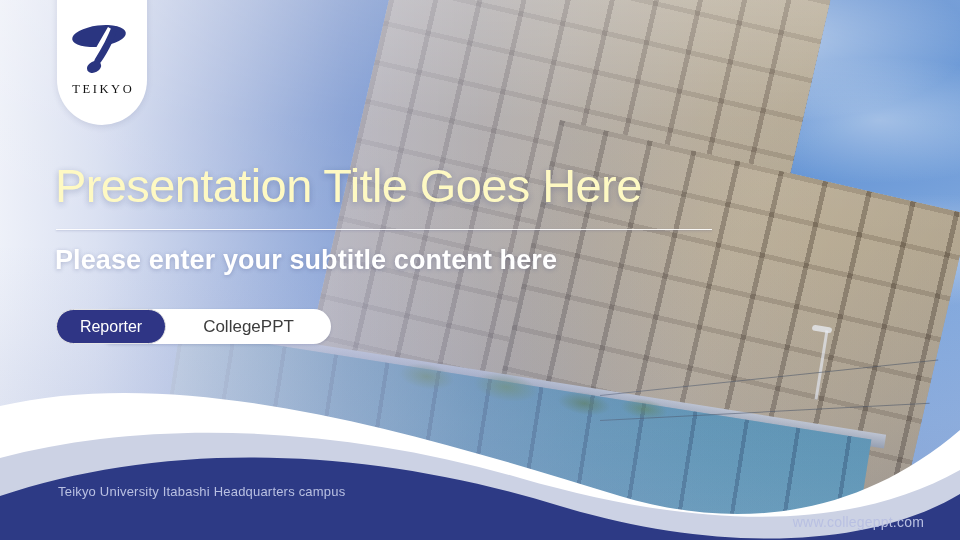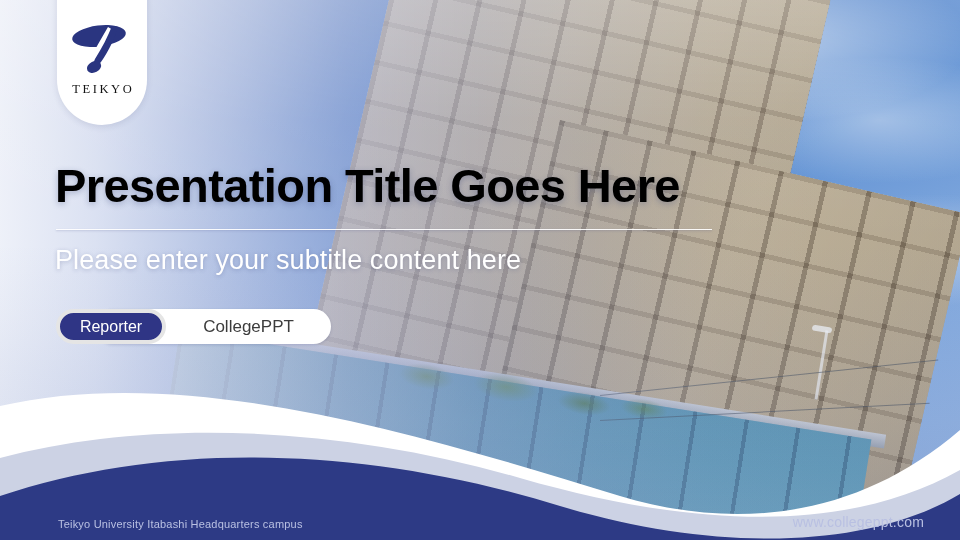--- a/index.html
+++ b/index.html
@@ -216,41 +216,41 @@
     color: #121212;
     text-indent: 2.6px;
   }
 
   
   .title {
     position: absolute;
     left: 55px;
     top: 158px;
     font-size: 47px;
-    font-weight: bold;
-    color: #000000;
+    font-weight: normal;
+    color: #fef9c3;
     letter-spacing: -0.6px;
     text-shadow: 0 2px 6px rgba(40,52,110,.30);
     white-space: nowrap;
   }
   .divider {
     position: absolute;
     left: 56px;
     top: 229px;
     width: 656px;
     height: 1px;
     background: rgba(255,255,255,.92);
     box-shadow: 0 1px 2px rgba(60,72,130,.25);
   }
   .subtitle {
     position: absolute;
     left: 55px;
     top: 245px;
     font-size: 27px;
-    font-weight: normal;
+    font-weight: bold;
     color: #ffffff;
     letter-spacing: 0.1px;
     text-shadow: 0 1px 4px rgba(45,58,115,.28);
     white-space: nowrap;
   }
 
   
   .pill-group {
     position: absolute;
     left: 56px;
@@ -268,21 +268,21 @@
     background: #ffffff;
     border-radius: 18px;
     box-shadow: 0 1px 3px rgba(40,52,110,.18);
   }
   .pill-label {
     position: relative;
     z-index: 2;
     width: 110px;
     height: 35px;
     background: #2f3585;
-    border: 4px solid #e5e5e5;
+    border: 1px solid #e5e5e5;
     border-radius: 18px;
     box-sizing: border-box;
     color: #ffffff;
     font-size: 16px;
     display: flex;
     align-items: center;
     justify-content: center;
   }
   .pill-value {
     position: relative;
@@ -293,22 +293,22 @@
     font-size: 17px;
     display: flex;
     align-items: center;
     justify-content: center;
   }
 
   
   .footer-left {
     position: absolute;
     left: 58px;
-    top: 518px;
-    font-size: 11px;
+    top: 484px;
+    font-size: 13px;
     color: #b9c0e2;
     letter-spacing: 0.2px;
   }
   .footer-right {
     position: absolute;
     right: 36px;
     top: 514px;
     font-size: 14px;
     color: #b9c0e2;
     letter-spacing: 0.2px;

